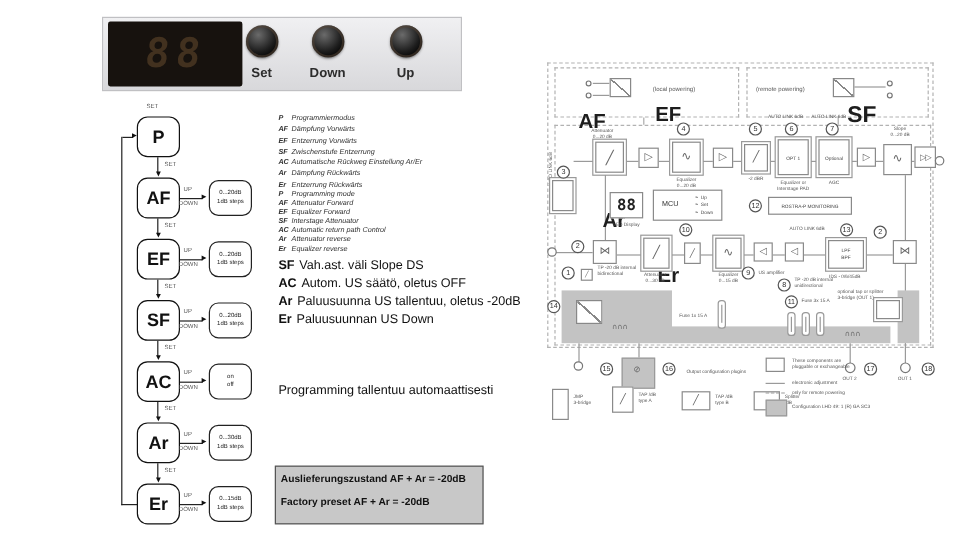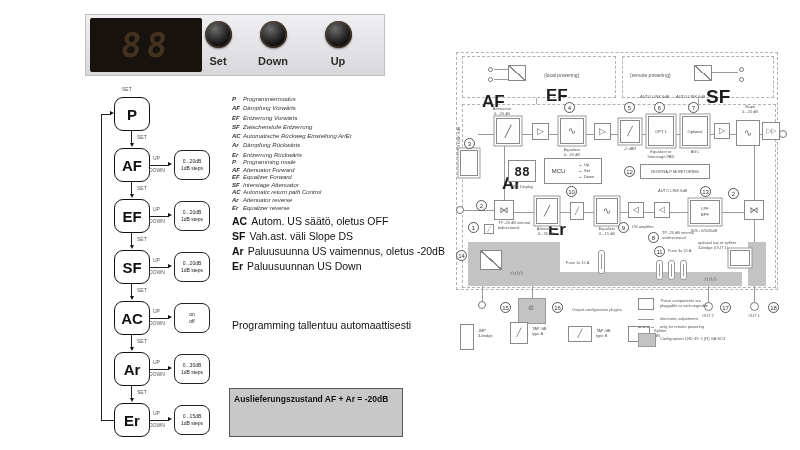--- a/index.html
+++ b/index.html
@@ -213,32 +213,33 @@
 
       <div><span class="k">Ar</span><span>Attenuator reverse</span></div>
 
       <div><span class="k">Er</span><span>Equalizer reverse</span></div>
     </div>
   <div id="legend-fi" class="lst">
 
 
 
 
+      <div><span class="k">SF</span><span>Vah.ast. väli Slope DS</span></div>
+
       <div><span class="k">AC</span><span>Autom. US säätö, oletus OFF</span></div>
 
-      <div><span class="k">SF</span><span>Vah.ast. väli Slope DS</span></div>
-
-      <div><span class="k">Ar</span><span>Paluusuunna US vaimennus, oletus -20dB</span></div>
+      <div><span class="k">Ar</span><span>Paluusuunna US tallentuu, oletus -20dB</span></div>
 
       <div><span class="k">Er</span><span>Paluusuunnan US Down</span></div>
     </div>
   <div id="fi-footer">Programming tallentuu automaattisesti</div>
 
   <div id="factory-box">
     <div class="factory-line">Auslieferungszustand AF + Ar = -20dB</div>
+    <div class="factory-line">Factory preset AF + Ar =  -20dB</div>
   </div>
 
   <div id="diagram">
 
     <div class="dashbox" style="left:4px;top:0;width:322px;height:238px;"></div>
     <div class="dashbox" style="left:10px;top:4px;width:154px;height:42px;"></div>
     <div class="dashbox" style="left:170px;top:4px;width:152px;height:42px;"></div>
     <div class="dashbox" style="left:10px;top:52px;width:314px;height:184px;"></div>
 
     <div class="port" style="left:36px;top:15px;width:5px;height:5px;"></div>

